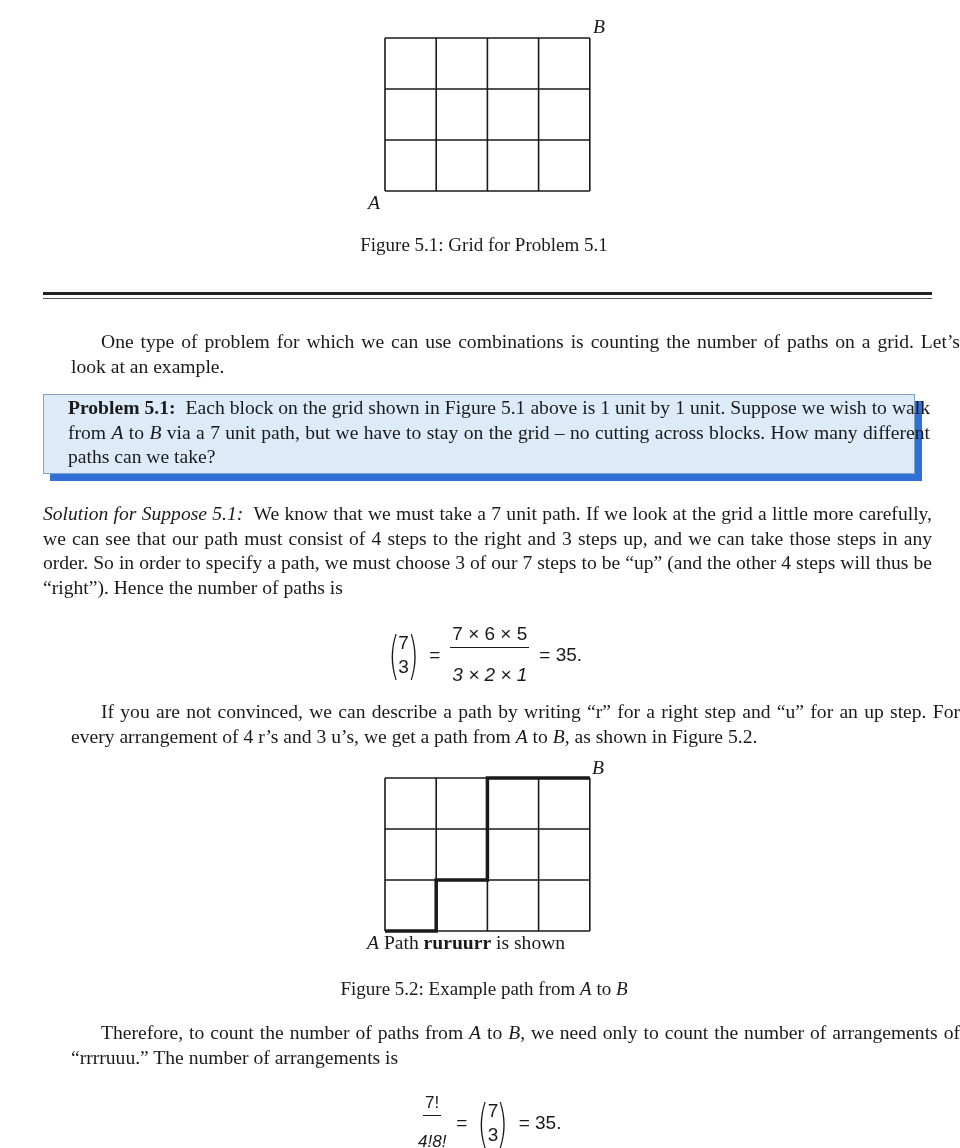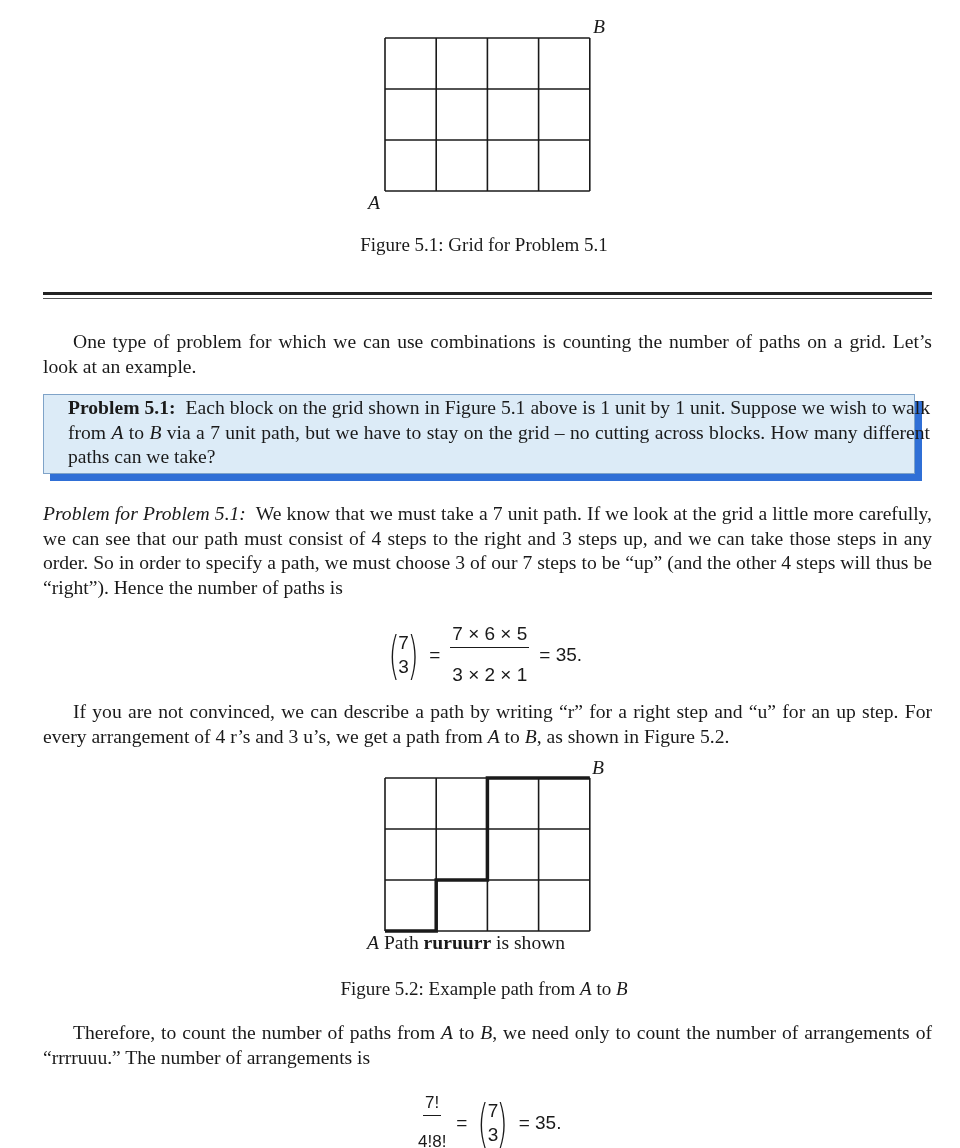--- a/index.html
+++ b/index.html
@@ -1,29 +1,29 @@
 <!DOCTYPE html>
 <html><head>
 <meta charset="utf-8">
 <style>
   html,body{margin:0;padding:0;background:#fff;}
   body{width:960px;height:1148px;position:relative;overflow:hidden;font-family:"Liberation Serif","DejaVu Serif",serif;color:#1a1a1a;font-size:19.6px;}
   .abs{position:absolute;}
   .para{position:absolute;left:43px;width:889px;line-height:24.6px;text-align:justify;text-align-last:left;}
-  .indent{text-indent:30px;}
+  .indent{text-indent:30px;margin-left:28px;}
   .it{font-style:italic;}
   .b{font-weight:bold;}
   .caption{position:absolute;left:4px;width:960px;text-align:center;font-size:19px;}
   .rule{position:absolute;left:43px;width:889px;background:#222;}
   .probbox{position:absolute;left:43px;top:394px;width:872px;height:80px;background:#dcebf7;border:1px solid #7fa3c8;box-shadow:7px 7px 0 #2f6fd6;box-sizing:border-box;}
   .probtext{position:absolute;left:68px;top:396px;width:862px;line-height:24.6px;text-align:justify;text-align-last:left;}
   .math{position:absolute;font-family:"Liberation Sans","DejaVu Sans",sans-serif;font-size:19px;display:flex;align-items:center;}
   .frac{display:inline-flex;flex-direction:column;align-items:center;margin:7px 4px;}
   .frac .num{padding:0 2px 2px;border-bottom:1.3px solid #1a1a1a;}
-  .frac .den{padding-top:16px;}
+  .frac .den{padding-top:16px;font-style:italic;}
   .binom{display:inline-flex;align-items:center;}
   .paren{font-size:52px;font-weight:100;transform:scaleX(0.55);line-height:1;font-family:"DejaVu Sans",sans-serif;}
   .bstack{display:inline-flex;flex-direction:column;align-items:center;line-height:24px;margin:0 -6px;}
   .op{margin:0 6px;}
   svg line{stroke:#1a1a1a;}
 </style>
 </head>
 <body>
 
 <svg class="abs" style="left:380px;top:33px;" width="215" height="165">
@@ -48,21 +48,21 @@
 
 <div class="para indent" style="top:330px;">One type of problem for which we can use combinations is counting the number of paths on a grid. Let’s look at an example.</div>
 
 <div class="probbox"></div>
 <div class="probtext">
   <span class="b">Problem 5.1:</span>&nbsp;
   <span>Each block on the grid shown in Figure 5.1 above is 1 unit by 1 unit. Suppose we wish to walk from </span><span class="it">A</span><span> to </span><span class="it">B</span><span> via a 7 unit path, but we have to stay on the grid – no cutting across blocks. How many different paths can we take?</span>
 </div>
 
 <div class="para" style="top:502px;">
-  <span class="it">Problem for Problem 5.1:</span>&nbsp;
+  <span class="it">Solution for Suppose 5.1:</span>&nbsp;
   <span>We know that we must take a 7 unit path. If we look at the grid a little more carefully, we can see that our path must consist of 4 steps to the right and 3 steps up, and we can take those steps in any order. So in order to specify a path, we must choose 3 of our 7 steps to be “up” (and the other 4 steps will thus be “right”). Hence the number of paths is</span>
 </div>
 
 <div class="math" style="left:384px;top:616px;">
   <span class="binom">
     <span class="paren">(</span>
     <span class="bstack">
         <span>7</span>
         <span>3</span>
       </span>

